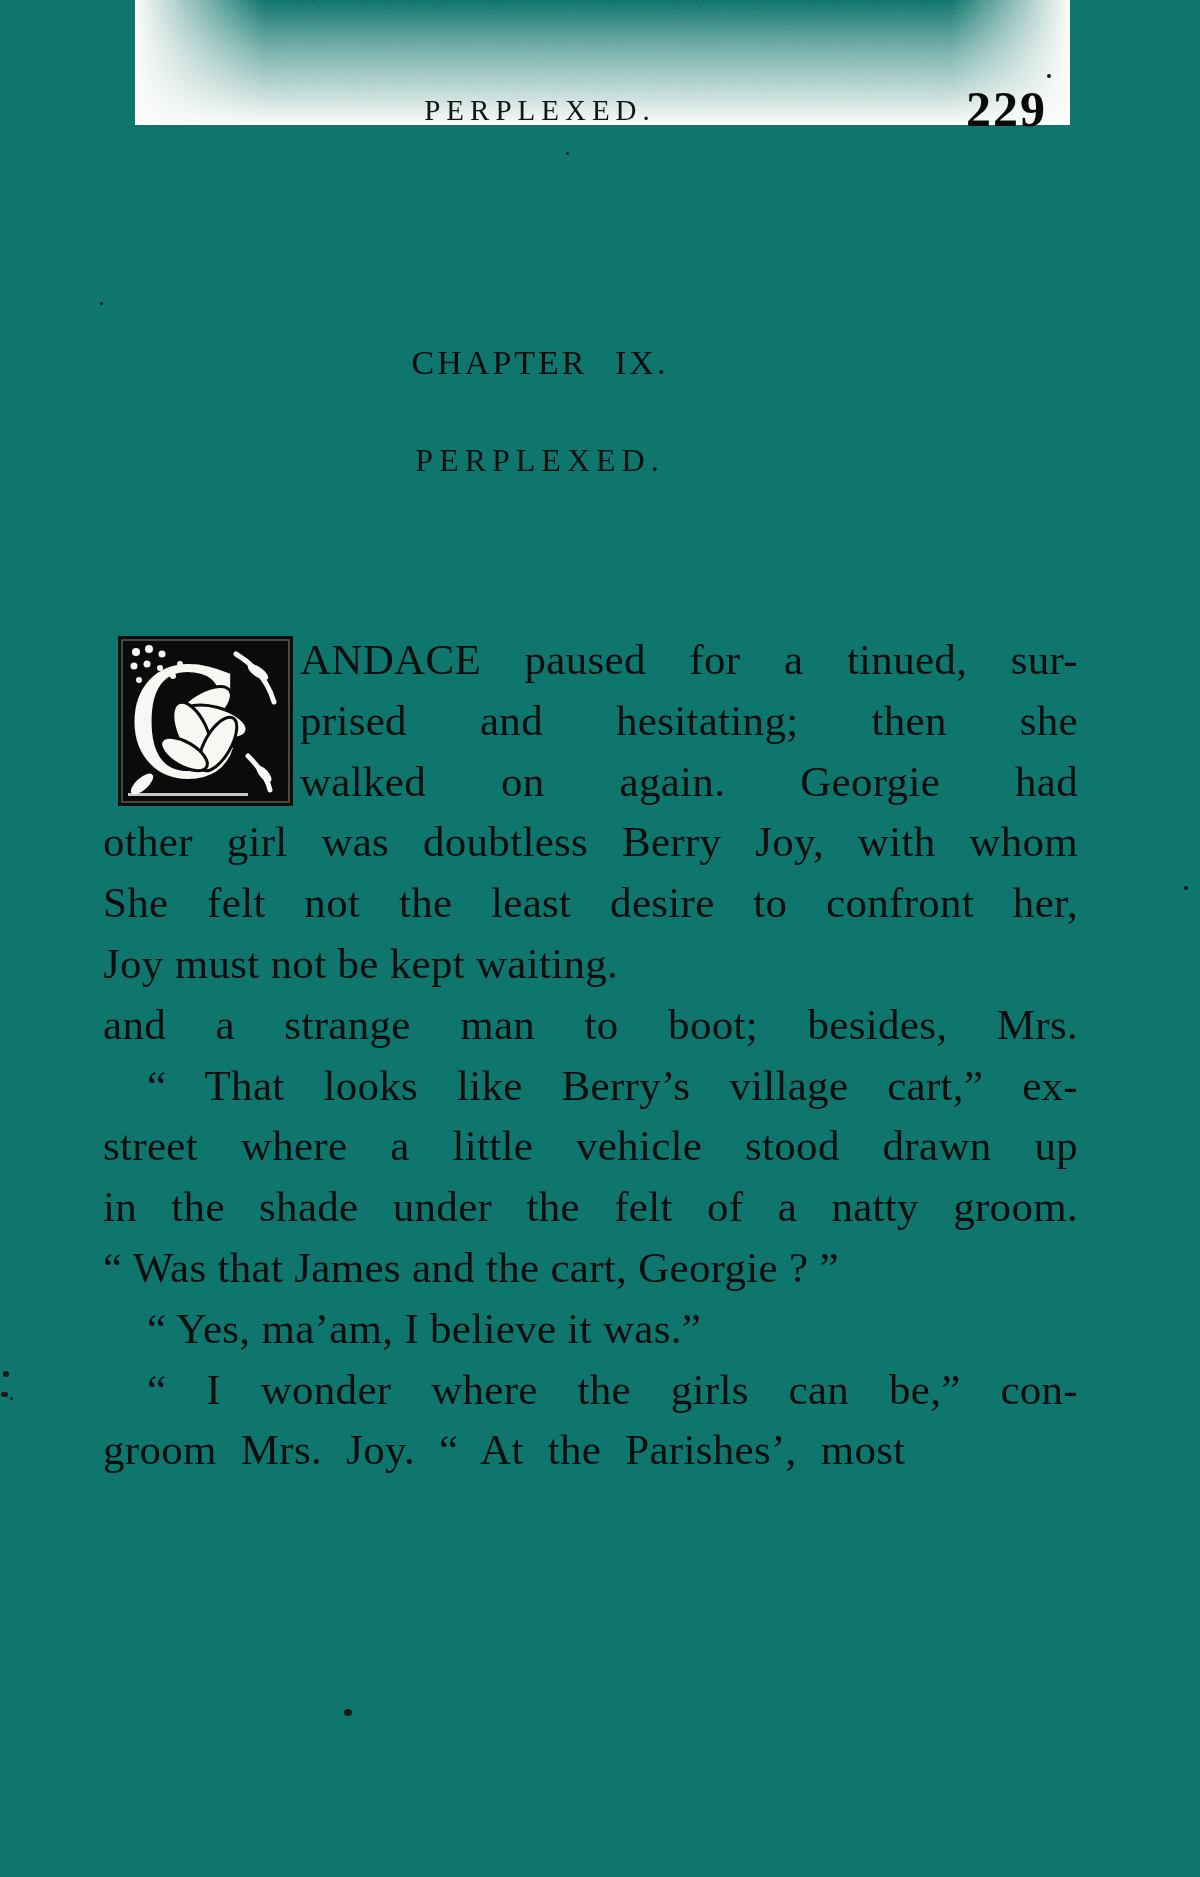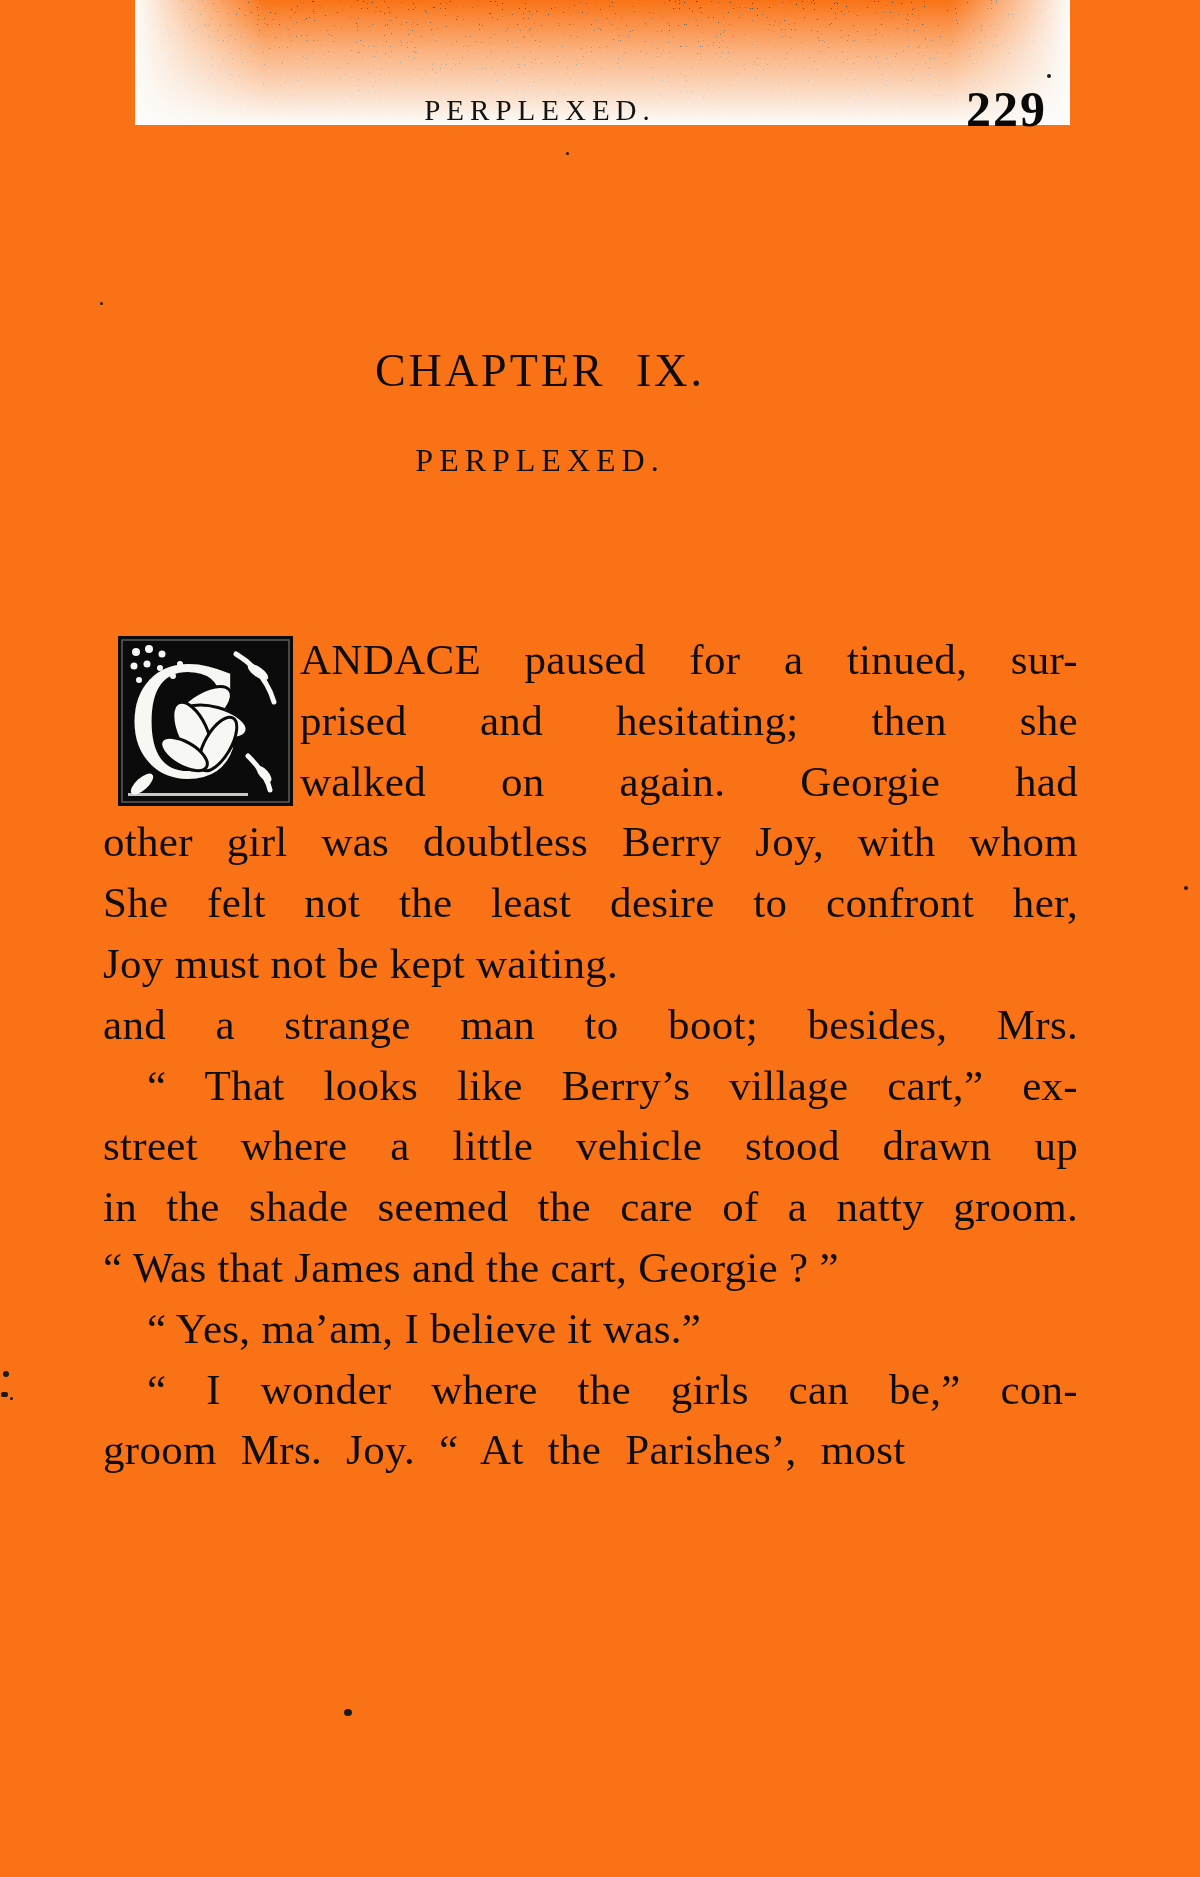--- a/index.html
+++ b/index.html
@@ -1,35 +1,35 @@
 <!DOCTYPE html>
 <html><head>
 <meta charset="utf-8">
 <style>
   html,body{margin:0;padding:0;background:#e8e8e6;}
   .page{
     position:relative;
     width:1200px;height:1877px;
-    background:#f97316;
+    background:#0f766e;
     overflow:hidden;
     font-family:"Liberation Serif","DejaVu Serif",serif;
     color:#0e0e0e;
   }
   .noise-band{position:absolute;left:0;top:0;}
   .running-head{
     position:absolute;left:110px;top:94px;width:860px;
     text-align:center;font-size:29px;letter-spacing:6px;color:#141414;
   }
   .page-number{
     position:absolute;left:966px;top:80px;
     font-size:50px;font-weight:700;letter-spacing:2px;color:#0a0a0a;
   }
   .chapter-heading{
     position:absolute;left:110px;top:344px;width:860px;
-    text-align:center;font-size:46px;letter-spacing:3px;word-spacing:16px;color:#0c0c0c;
+    text-align:center;font-size:34px;letter-spacing:3px;word-spacing:16px;color:#0c0c0c;
   }
   .chapter-subtitle{
     position:absolute;left:110px;top:442px;width:860px;
     text-align:center;font-size:32px;letter-spacing:6px;color:#101010;
   }
   .body-block{
     position:absolute;left:103px;top:630px;width:975px;
     font-size:43px;line-height:60.8px;letter-spacing:0.3px;color:#0e0e0e;
   }
   .para{margin:0;padding:0;}
@@ -132,21 +132,21 @@
           <div class="line beside-a">prised and hesitating; then she</div>
           <div class="line beside-a">walked on again. Georgie had</div>
           <div class="line">other girl was doubtless Berry Joy, with whom</div>
           <div class="line">She felt not the least desire to confront her,</div>
           <div class="line last">Joy must not be kept waiting.</div>
           <div class="line">and a strange man to boot; besides, Mrs.</div>
         </div>
         <div class="para">
           <div class="line indent">“ That looks like Berry’s village cart,” ex-</div>
           <div class="line">street where a little vehicle stood drawn up</div>
-          <div class="line">in the shade seemed the care of a natty groom.</div>
+          <div class="line">in the shade under the felt of a natty groom.</div>
           <div class="line last">“ Was that James and the cart, Georgie ? ”</div>
         </div>
         <div class="para">
           <div class="line last indent">“ Yes, ma’am, I believe it was.”</div>
         </div>
         <div class="para">
           <div class="line indent">“ I wonder where the girls can be,” con-</div>
           <div class="line last spread">groom Mrs. Joy. “ At the Parishes’, most</div>
         </div>
       </div>

